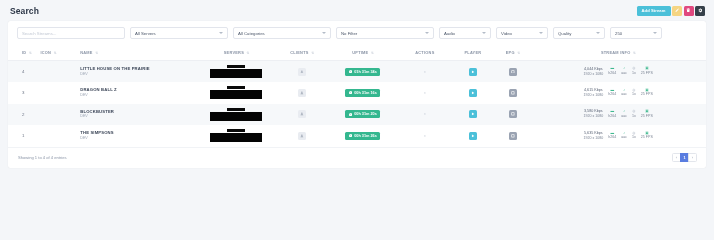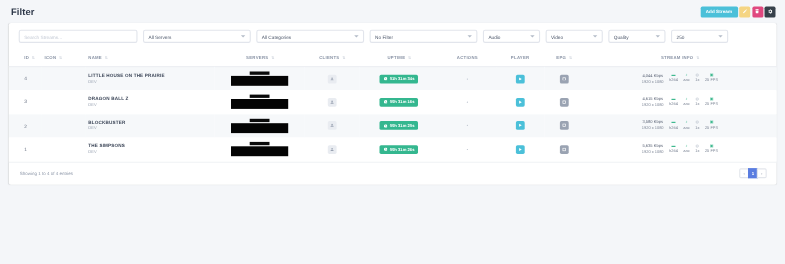--- a/index.html
+++ b/index.html
@@ -183,21 +183,21 @@
   .pg:first-child { margin-left: 0; border-radius: 1.5px 0 0 1.5px; }
   .pg:last-child  { border-radius: 0 1.5px 1.5px 0; }
   .pg.active { background: #5a7de0; border-color: #5a7de0; color: #fff; font-weight: bold; }
 </style>
 </head>
 <body>
 
 <div class="page">
 
   <div class="topbar">
-    <div class="page-title">Filter</div>
+    <div class="page-title">Search</div>
     <div class="topbar-actions">
       <div class="btn-add">Add Stream</div>
       <div class="icon-btn ib-yellow">
         <span>
           <svg viewBox="0 0 16 16" fill="currentColor">
               <path d="M12.1 1.4l2.5 2.5-1.4 1.4-2.5-2.5zM9.6 3.9l2.5 2.5L5 13.5 1.8 14.2l.7-3.2z"></path>
             </svg>
         </span>
       </div>
       <div class="icon-btn ib-pink">

